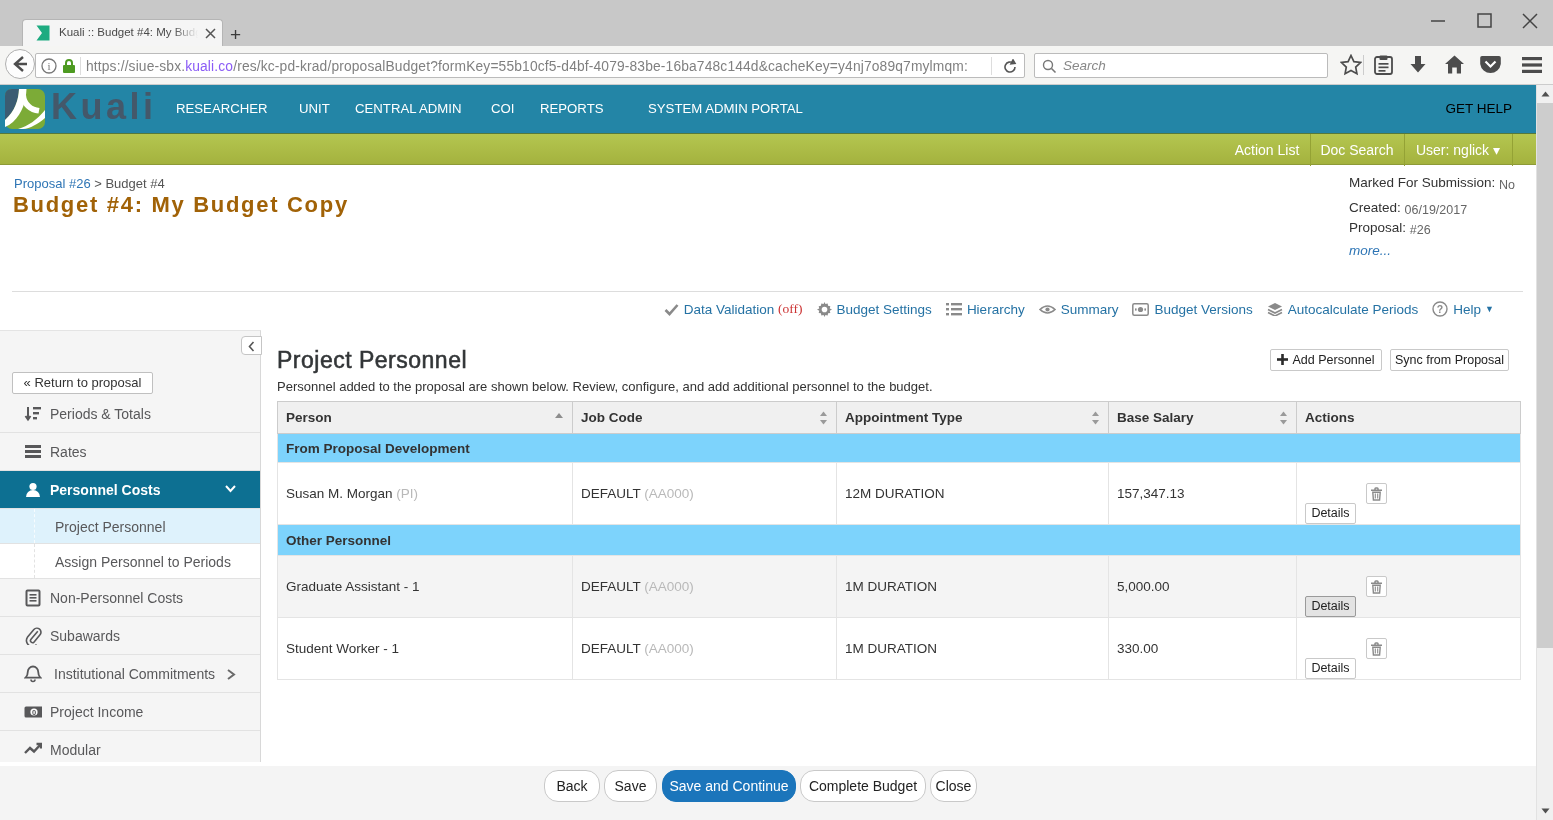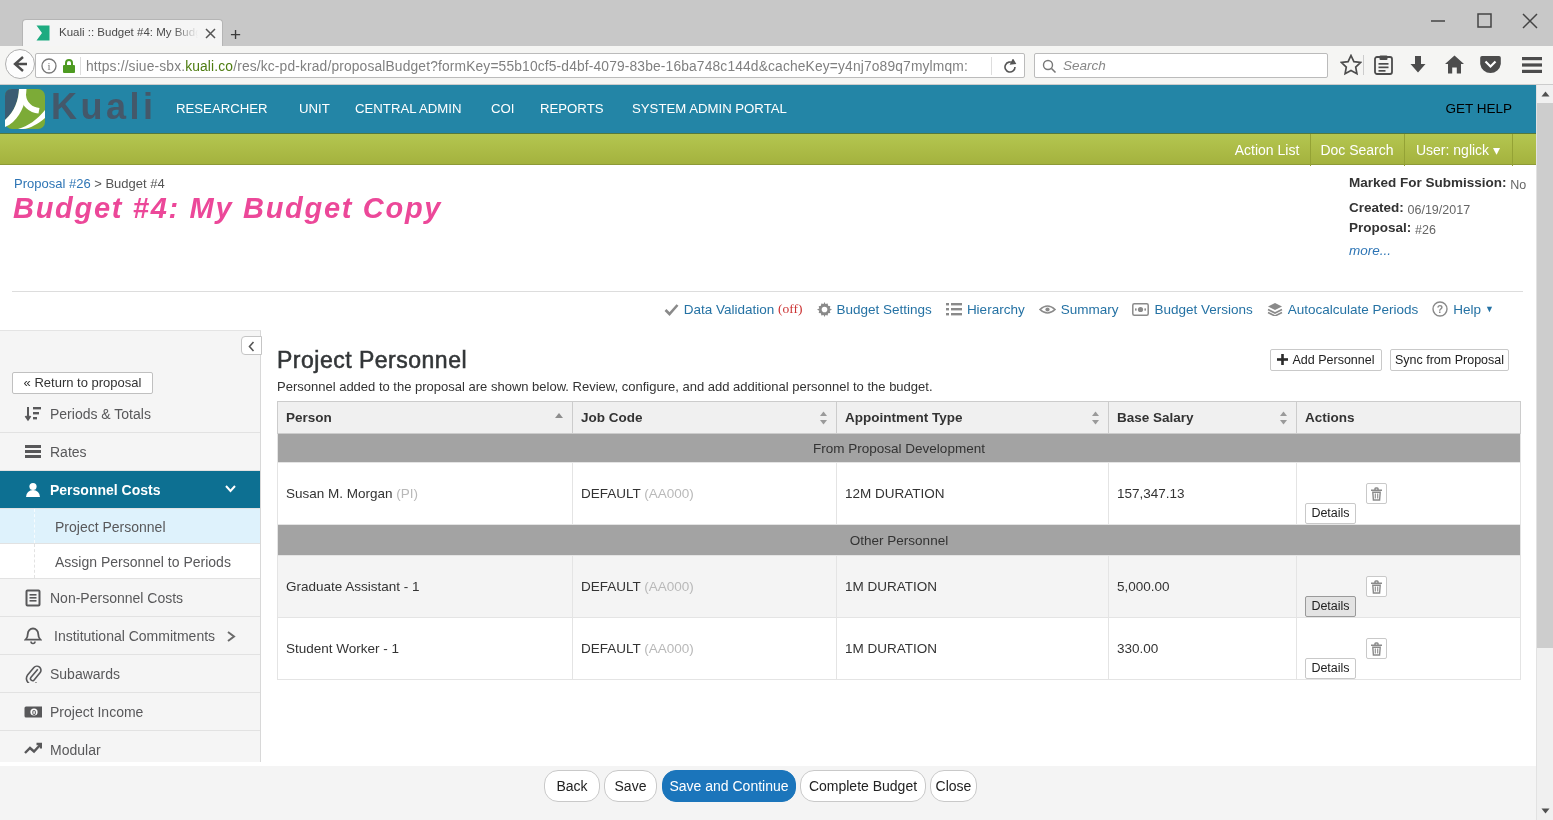--- a/index.html
+++ b/index.html
@@ -13,38 +13,38 @@
 #tab { position:absolute; left:22px; top:19px; width:201px; height:27px; background:#f5f5f5; border:1px solid #b5b5b5; border-bottom:none; border-radius:4px 4px 0 0; }
 #tabtitle { position:absolute; left:36px; top:6px; font-size:11.5px; color:#4a4a4a; white-space:nowrap; width:146px; overflow:hidden; }
 #tabfade { position:absolute; left:150px; top:0; width:36px; height:27px; background:linear-gradient(to right, rgba(245,245,245,0), #f5f5f5 70%); }
 #newtab { position:absolute; left:230px; top:24px; font-size:19px; color:#3a3a3a; font-weight:400; }
 
 #urlbar { left:0; top:46px; width:1553px; height:39px; background:#f5f5f3; border-bottom:1px solid #cccccc; }
 #backbtn { position:absolute; left:5px; top:3px; width:30px; height:30px; border-radius:50%; background:#fdfdfd; border:1px solid #b0b0b0; }
 #urlfield { position:absolute; left:35px; top:7px; width:990px; height:25px; background:#fff; border:1px solid #bbbbbb; border-radius:2px; }
 #searchfield { position:absolute; left:1034px; top:7px; width:294px; height:25px; background:#fff; border:1px solid #bbbbbb; border-radius:2px; }
 .urltext { position:absolute; left:50px; top:4.5px; font-size:13.8px; letter-spacing:0.15px; color:#808080; white-space:nowrap; width:925px; overflow:hidden; }
-.urltext b { color:#4d7c0f; font-weight:400; }
+.urltext b { color:#8b5cf6; font-weight:400; }
 
 
 #tealbar { left:0; top:85px; width:1536px; height:48px; background:#2385a6; }
 #navmenu { position:absolute; top:0; left:0; height:48px; width:1288px; }
 #navmenu span { position:absolute; color:#fff; font-size:13.2px; line-height:48px; }
 #gethelp { position:absolute; right:24px; top:0; color:#000000; font-size:13.5px; line-height:48px; }
 #greenbar { left:0; top:133px; width:1536px; height:32px; background:linear-gradient(#b4c650,#a4b23e); border-top:1px solid #55793c; border-bottom:1px solid #8d9a37; }
 .gitem { position:absolute; top:0; height:32px; line-height:32px; color:#fff; font-size:14px; text-align:center; }
 .gsep { position:absolute; top:0; width:1px; height:32px; background:#94a235; }
 
 
 #crumbs { left:14px; top:176px; font-size:13px; color:#555; }
 #crumbs a { color:#2e75b5; text-decoration:none; }
-h1 { position:absolute; left:13px; top:192px; font-size:29px; font-weight:700; color:#ec4899; letter-spacing:1.7px;font-style:italic; }
+h1 { position:absolute; left:13px; top:192px; font-size:22px; font-weight:700; color:#a16207; letter-spacing:1.7px; }
 #info { left:1349px; top:175px; font-size:13.5px; color:#333; }
 #info .row { margin-bottom:8px; }
-#info b { font-weight:700; }
+#info b { font-weight:400; }
 #info .v { font-size:12.5px; color:#666; position:relative; top:2px; }
 #info .more { color:#2e75b5; font-style:italic; font-size:13.5px; }
 #hr1 { left:12px; top:291px; width:1511px; height:1px; background:#ddd; }
 #toolbar { right:59px; top:299px; height:20px; font-size:13.5px; color:#2572a4; white-space:nowrap; display:flex; align-items:center; }
 #toolbar .t { display:flex; align-items:center; }
 #toolbar svg { margin-right:5px; }
 #toolbar .t { margin-right:0; margin-left:14px; }
 #toolbar .red { color:#c33;font-family:Liberation Serif, serif; }
 
 
@@ -65,21 +65,21 @@
 
 
 h2 { position:absolute; left:277px; top:347px; font-size:23px; font-weight:400; color:#333638; letter-spacing:0.5px; -webkit-text-stroke:0.55px #333638; }
 #desc { left:277px; top:379px; font-size:13px; color:#333; }
 .topbtn { position:absolute; top:349px; height:22px; background:#fff; border:1px solid #c9c9c9; border-radius:2px; font-size:12.5px; color:#222; text-align:center; line-height:20px; }
 
 
 #ptable { left:277px; top:401px; width:1244px; border-collapse:collapse; font-size:13.5px; color:#333; }
 #ptable th { background:#f0f0f0; border:1px solid #ccc; font-weight:700; text-align:left; padding:0 8px; height:32px; position:relative; }
 #ptable td { border:1px solid #e4e4e4; padding:0 8px; vertical-align:middle; }
-.grouprow td { background:#a3a3a3; font-weight:400; height:30px;text-align:center; }
+.grouprow td { background:#7dd3fc; font-weight:700; height:30px; }
 .prow td { height:37px; }
 .prow.alt td { background:#f4f4f4; height:33px; }
 .lt { color:#b9b9b9; }
 .sort2 { position:absolute; right:8px; top:9px; }
 .dbtn { display:inline-block; width:51px; height:21px; background:#fff; border:1px solid #c9c9c9; border-radius:2px; font-size:12.5px; color:#222; text-align:center; line-height:19px; vertical-align:middle;margin-top:40px; }
 .dbtn.act { background:#e3e3e3; border-color:#9a9a9a; }
 .tbtn { display:inline-block; width:21px; height:21px; background:#fff; border:1px solid #c9c9c9; border-radius:2px; text-align:center; vertical-align:middle; margin-left:10px; }
 
 
 #footer { left:0; top:766px; width:1536px; height:54px; background:#f4f4f4; }
@@ -180,21 +180,21 @@
     <path d="M13 40 C23 37 32 31 40 21 V29 C33 35 25 39.5 18 40 Z" fill="#fff"></path>
     <path d="M21 6 A14 14 0 0 0 34.5 19 L33.5 24.5 A19 19 0 0 1 15.5 7.5 Z" fill="#fff"></path>
   </svg>
   <div style="position:absolute;left:51px;top:1px;font-size:36px;font-weight:700;color:#44586a;letter-spacing:3.5px">Kuali</div>
   <div id="navmenu">
       <span style="left:176px">RESEARCHER</span>
       <span style="left:299px">UNIT</span>
       <span style="left:355px">CENTRAL ADMIN</span>
       <span style="left:491px">COI</span>
       <span style="left:540px">REPORTS</span>
-      <span style="left:632px">SYSTEM ADMIN PORTAL</span>
+      <span style="left:648px">SYSTEM ADMIN PORTAL</span>
     </div>
   <div id="gethelp">GET HELP</div>
 </div>
 
 <div class="abs" id="greenbar">
   <div class="gitem" style="left:1225px;width:84px;">Action List</div>
   <div class="gsep" style="left:1310px"></div>
   <div class="gitem" style="left:1311px;width:92px;">Doc Search</div>
   <div class="gsep" style="left:1404px"></div>
   <div class="gitem" style="left:1405px;width:106px;">User: nglick ▾</div>
@@ -285,34 +285,34 @@
     <div class="mitem">
         <svg class="ic" width="18" height="18">
           <rect x="2.5" y="1.5" width="13" height="15" rx="1" fill="none" stroke="#58585a" stroke-width="2"></rect>
           <rect x="5.5" y="5" width="7" height="1.6" fill="#58585a"></rect>
           <rect x="5.5" y="8" width="7" height="1.6" fill="#58585a"></rect>
           <rect x="5.5" y="11" width="7" height="1.6" fill="#58585a"></rect>
         </svg>
         <span class="lb">Non-Personnel Costs</span>
       </div>
     <div class="mitem">
+        <svg class="ic" width="18" height="18" viewBox="0 0 18 18">
+          <path d="M13.8 4.2 L7 12.3 a2 2 0 0 0 3.1 2.6 L16 7.8 a4 4 0 0 0 -6.1 -5.2 L3.6 10 a5.9 5.9 0 0 0 9 7.6" stroke="#58585a" stroke-width="1.6" fill="none"></path>
+        </svg>
+        <span class="lb">Subawards</span>
+      </div>
+    <div class="mitem">
         <svg class="ic" width="18" height="18">
           <path d="M9 1.5 a5.2 5.2 0 0 1 5.2 5.2 c0 4 1.6 5.3 2.3 6 H1.5 c.7 -.7 2.3 -2 2.3 -6 A5.2 5.2 0 0 1 9 1.5 z" fill="none" stroke="#58585a" stroke-width="1.8"></path>
           <path d="M7 14.5 a2 2 0 0 0 4 0" fill="none" stroke="#58585a" stroke-width="1.6"></path>
         </svg>
         <span class="lb" style="left:54px">Institutional Commitments</span>
         <svg class="chev" width="11" height="13" style="top:13px">
           <path d="M2 2 L8 6.5 L2 11" stroke="#6a6a6a" stroke-width="2" fill="none"></path>
         </svg>
-      </div>
-    <div class="mitem">
-        <svg class="ic" width="18" height="18" viewBox="0 0 18 18">
-          <path d="M13.8 4.2 L7 12.3 a2 2 0 0 0 3.1 2.6 L16 7.8 a4 4 0 0 0 -6.1 -5.2 L3.6 10 a5.9 5.9 0 0 0 9 7.6" stroke="#58585a" stroke-width="1.6" fill="none"></path>
-        </svg>
-        <span class="lb">Subawards</span>
       </div>
     <div class="mitem">
         <svg class="ic" width="20" height="18">
           <rect x="0.5" y="3.5" width="19" height="11" rx="1.5" fill="#58585a"></rect>
           <circle cx="10" cy="9" r="3.6" fill="#fff"></circle>
           <text x="10" y="12" text-anchor="middle" font-size="7.5" font-weight="bold" fill="#58585a" font-family="Liberation Sans">0</text>
         </svg>
         <span class="lb">Project Income</span>
       </div>
     <div class="mitem" style="border-bottom:none">

